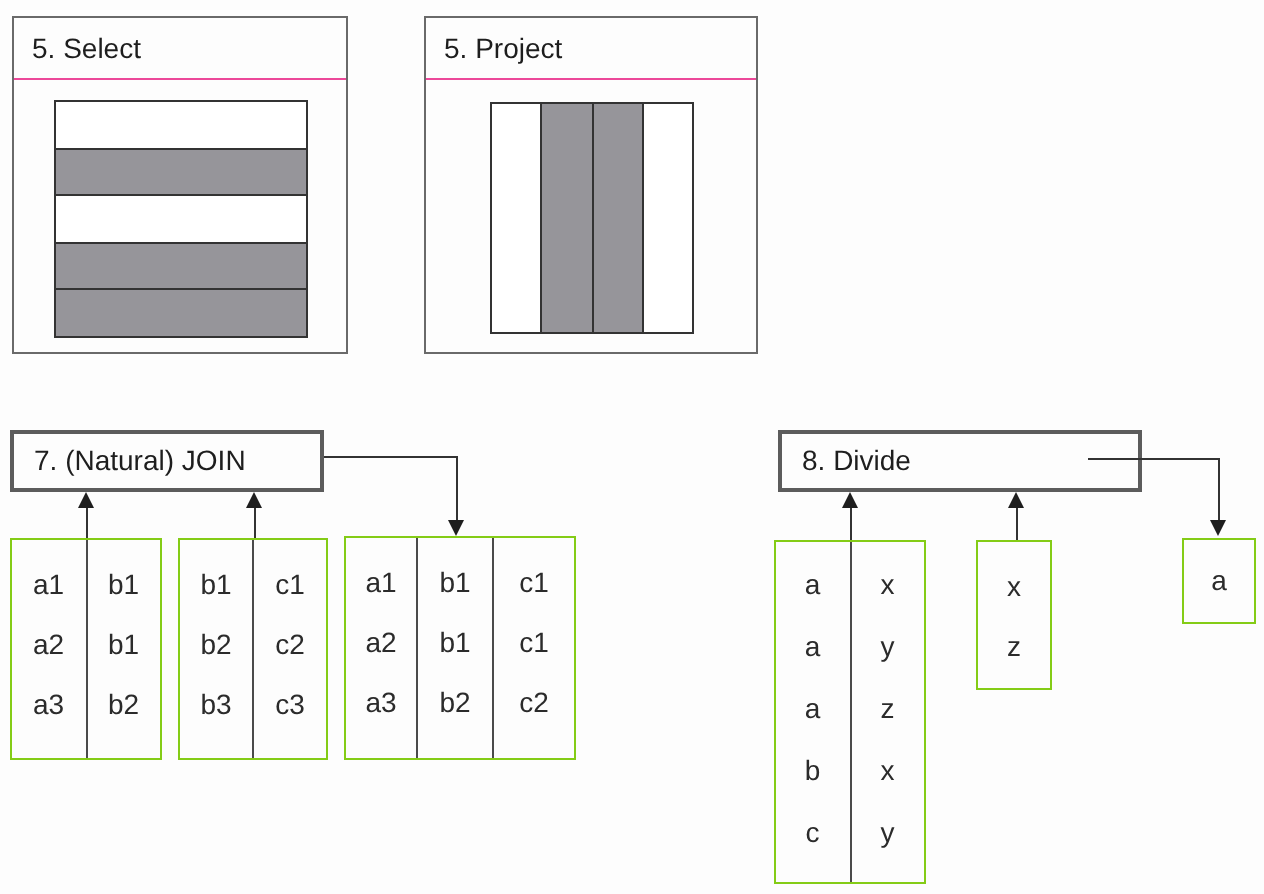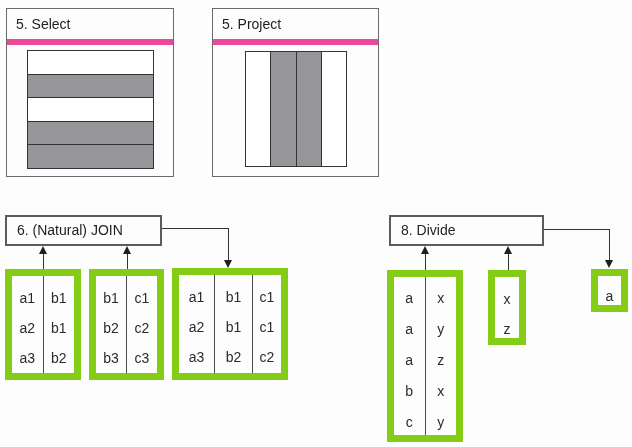--- a/index.html
+++ b/index.html
@@ -16,21 +16,21 @@
   .panel {
     position: absolute;
     border: 1px solid #6a6a6a;
     background: #fdfdfd;
   }
   .panel-title {
     height: 30px;
     line-height: 30px;
     padding-left: 9px;
     font-size: 14px;
-    border-bottom: 6px solid #ec4899;
+    border-bottom: 1px solid #ec4899;
     color: #1e1e1e;
   }
   
   .stripes {
     position: absolute;
     border: 1px solid #333;
     display: flex;
     background: #fff;
   }
   .stripes-v { flex-direction: column; }
@@ -47,21 +47,21 @@
     background: #fdfdfd;
     font-size: 14px;
     line-height: 27px;
     padding-left: 10px;
     color: #1e1e1e;
     box-sizing: border-box;
   }
   
   .dtable {
     position: absolute;
-    border: 7px solid #84cc16;
+    border: 1px solid #84cc16;
     background: #fdfdfd;
     display: flex;
     flex-direction: row;
     box-sizing: border-box;
   }
   .tcol {
     flex: 1;
     display: flex;
     flex-direction: column;
     align-items: center;
@@ -113,21 +113,21 @@
     <div class="panel-title">5. Project</div>
   </div>
   <div class="stripes stripes-h" style="left:245px; top:51px; width:100px; height:114px;">
       <div class="stripe white"></div>
       <div class="stripe gray"></div>
       <div class="stripe gray"></div>
       <div class="stripe white"></div>
     </div>
 
   <div class="titlebox" style="left:5px; top:215px; width:157px; height:31px;">
-    <span>6. (Natural) JOIN</span>
+    <span>7. (Natural) JOIN</span>
   </div>
 
   <div class="hline" style="left:162px; top:228px; width:67px;"></div>
   <div class="vline" style="left:228px; top:228px; height:33px;"></div>
   <div class="tri-down" style="left:224px; top:260px;"></div>
 
   <div class="vline" style="left:43px; top:248px; height:21px;"></div>
   <div class="tri-up" style="left:39px; top:246px;"></div>
   <div class="vline" style="left:127px; top:248px; height:21px;"></div>
   <div class="tri-up" style="left:123px; top:246px;"></div>
@@ -169,21 +169,21 @@
         <div class="cell">b1</div>
         <div class="cell">b2</div>
       </div>
     <div class="tcol">
         <div class="cell">c1</div>
         <div class="cell">c1</div>
         <div class="cell">c2</div>
       </div>
   </div>
 
-  <div class="titlebox" style="left:389px; top:215px; width:155px; height:31px;">
+  <div class="titlebox" style="left:389px; top:215px; width:182px; height:31px;">
     <span>8. Divide</span>
   </div>
 
   <div class="hline" style="left:544px; top:229px; width:66px;"></div>
   <div class="vline" style="left:609px; top:229px; height:32px;"></div>
   <div class="tri-down" style="left:605px; top:260px;"></div>
 
   <div class="vline" style="left:425px; top:248px; height:22px;"></div>
   <div class="tri-up" style="left:421px; top:246px;"></div>
   <div class="vline" style="left:508px; top:248px; height:22px;"></div>

